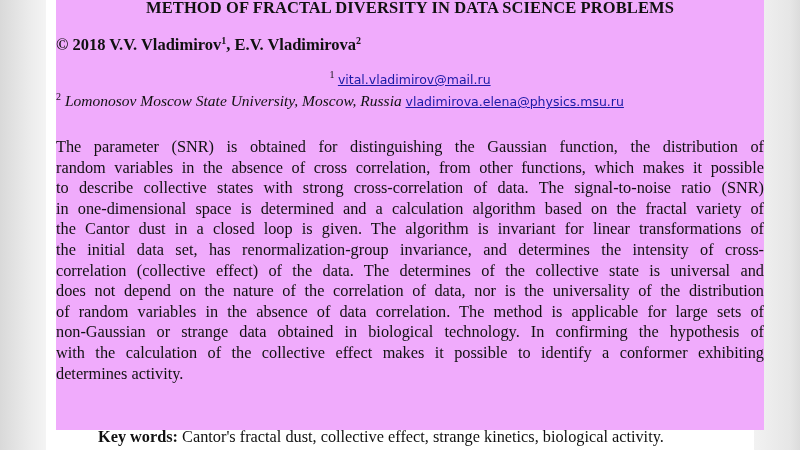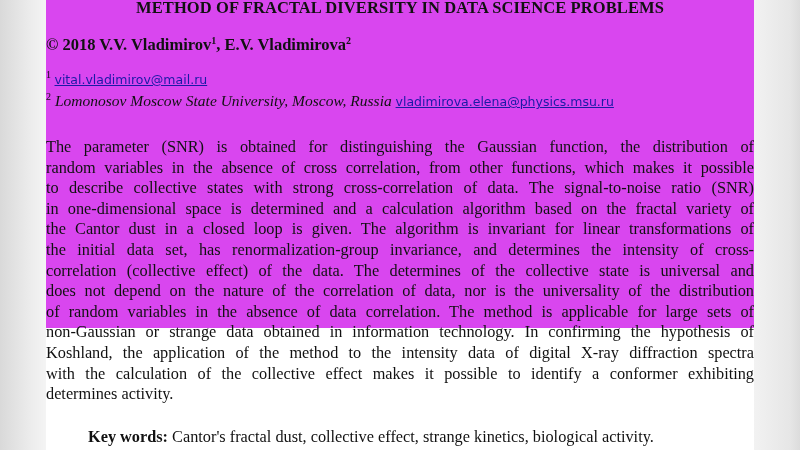--- a/index.html
+++ b/index.html
@@ -1,32 +1,32 @@
 <!DOCTYPE html>
 <html><head>
 <meta charset="utf-8">
 <style>
   html, body { margin: 0; padding: 0; }
   body {
     width: 800px; height: 450px; overflow: hidden; position: relative;
     background: linear-gradient(to right, #d9d9d9 0px, #ececec 30px, #f4f4f4 46px, #ffffff 46px, #ffffff 754px, #f2f2f2 754px, #e6e6e6 790px, #dcdcdc 800px);
     font-family: "Liberation Serif", serif; color: #111;
   }
-  .page { position: absolute; left: 46px; top: 0; width: 708px; height: 328px; background: #d946ef; }
+  .page { position: absolute; left: 56px; top: 0; width: 708px; height: 430px; background: #f0abfc; }
   .title {
     position: absolute; left: 0; right: 0; top: -2px; text-align: center;
     font-weight: bold; font-size: 16.5px; letter-spacing: 0.1px;
   }
   .authors {
     position: absolute; left: 0; right: 0; top: 35px; text-align: left;
     font-weight: bold; font-size: 16.5px;
   }
   .authors sup { font-size: 10px; vertical-align: 6px; line-height: 0; }
   .aff1 {
-    position: absolute; left: 0; right: 0; top: 72px; 
+    position: absolute; left: 0; right: 0; top: 72px; text-align: center;
     font-size: 14px;
   }
   .aff2 {
     position: absolute; left: 0; right: 0; top: 92px; 
     font-size: 15.5px;
   }
   .aff sup, .aff1 sup, .aff2 sup { font-size: 10px; vertical-align: 6px; line-height: 0; }
   .inst { font-style: italic; }
   .email {
     font-family: "DejaVu Sans", sans-serif; font-size: 12.5px; color: #1a1aa6;
@@ -68,22 +68,21 @@
   <div class="abstract">
     <span class="line">The parameter (SNR) is obtained for distinguishing the Gaussian function, the distribution of</span>
     <span class="line">random variables in the absence of cross correlation, from other functions, which makes it possible</span>
     <span class="line">to describe collective states with strong cross-correlation of data. The signal-to-noise ratio (SNR)</span>
     <span class="line">in one-dimensional space is determined and a calculation algorithm based on the fractal variety of</span>
     <span class="line">the Cantor dust in a closed loop is given. The algorithm is invariant for linear transformations of</span>
     <span class="line">the initial data set, has renormalization-group invariance, and determines the intensity of cross-</span>
     <span class="line">correlation (collective effect) of the data. The determines of the collective state is universal and</span>
     <span class="line">does not depend on the nature of the correlation of data, nor is the universality of the distribution</span>
     <span class="line">of random variables in the absence of data correlation. The method is applicable for large sets of</span>
-    <span class="line">non-Gaussian or strange data obtained in information technology. In confirming the hypothesis of</span>
-    <span class="line">Koshland, the application of the method to the intensity data of digital X-ray diffraction spectra</span>
+    <span class="line">non-Gaussian or strange data obtained in biological technology. In confirming the hypothesis of</span>
     <span class="line">with the calculation of the collective effect makes it possible to identify a conformer exhibiting</span>
     <span class="line last">determines activity.</span>
   </div>
 
   <div class="keywords">
     <b>Key words:</b><span> Cantor's fractal dust, collective effect, strange kinetics, biological activity.</span>
   </div>
 </div>
 
 </body></html>

